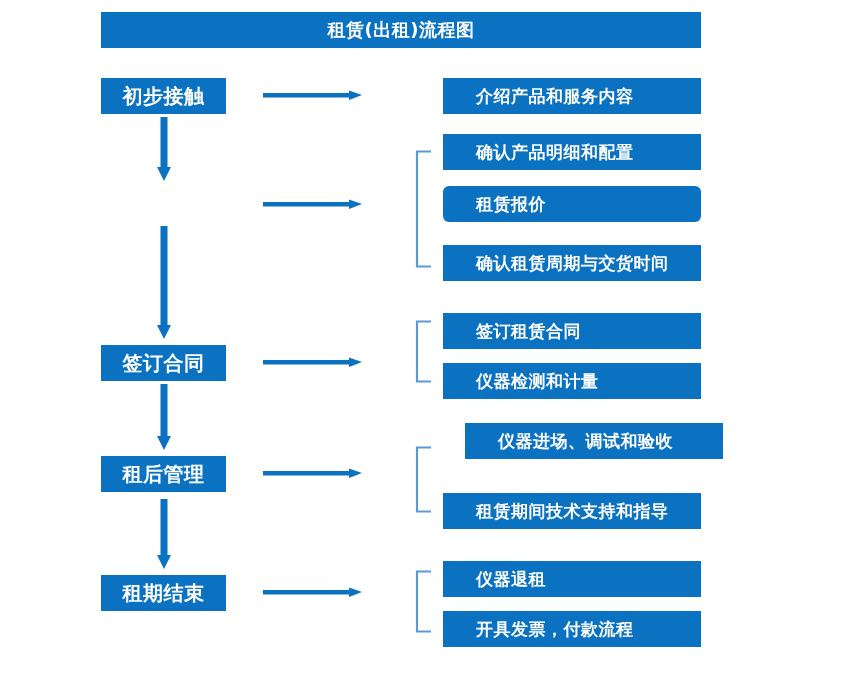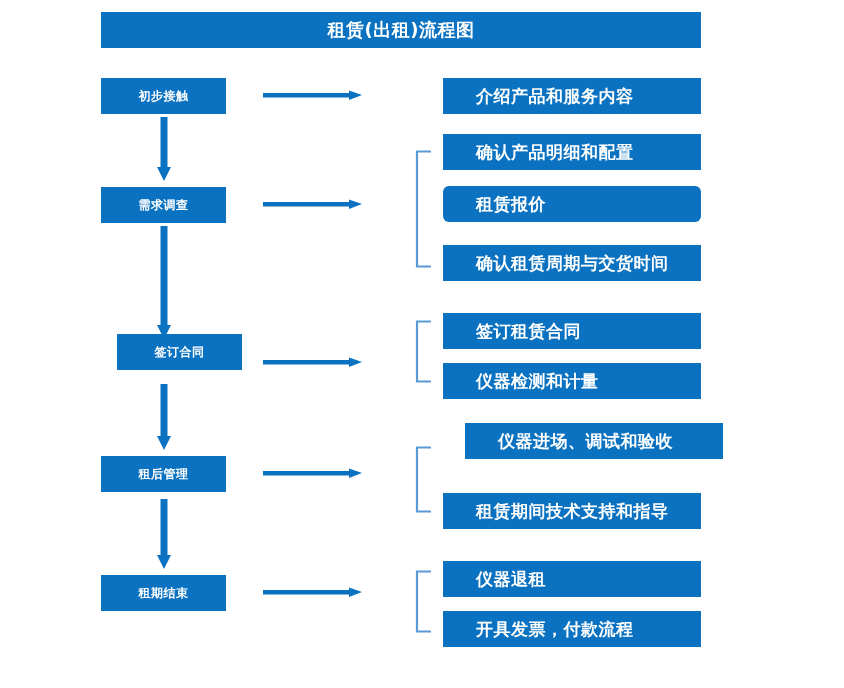--- a/index.html
+++ b/index.html
@@ -36,21 +36,21 @@
     width: 600px;
     height: 36px;
     justify-content: center;
     font-size: 18px;
   }
   .stage-box {
     left: 101px;
     width: 125px;
     height: 36px;
     justify-content: center;
-    font-size: 12px;
+    font-size: 20px;
   }
   .detail-box {
     left: 443px;
     width: 258px;
     height: 36px;
     justify-content: flex-start;
     padding-left: 33px;
     font-size: 17px;
   }
   .arrow-h {
@@ -69,23 +69,22 @@
 </style>
 </head>
 <body>
 
 <div id="canvas">
 
   <div class="box title-bar">租赁(出租)流程图</div>
 
   <div class="box stage-box" style="top:78px;">初步接触</div>
 
-  <div class="box stage-box" style="top:187px;">需求调查</div>
 
-  <div class="box stage-box" style="top:334px;margin-left:16px;">签订合同</div>
+  <div class="box stage-box" style="top:345px;">签订合同</div>
 
   <div class="box stage-box" style="top:575px;">租期结束</div>
 
   <div class="box stage-box" style="top:456px;">租后管理</div>
 
   <svg class="arrow-v" style="left:153px; top:117px; height:66px;" viewBox="0 0 22 66">
     <rect x="7.5" y="0" width="7" height="52" fill="#0a72c0"></rect>
     <polygon points="4,50 18,50 11,64" fill="#0a72c0"></polygon>
   </svg>
 

